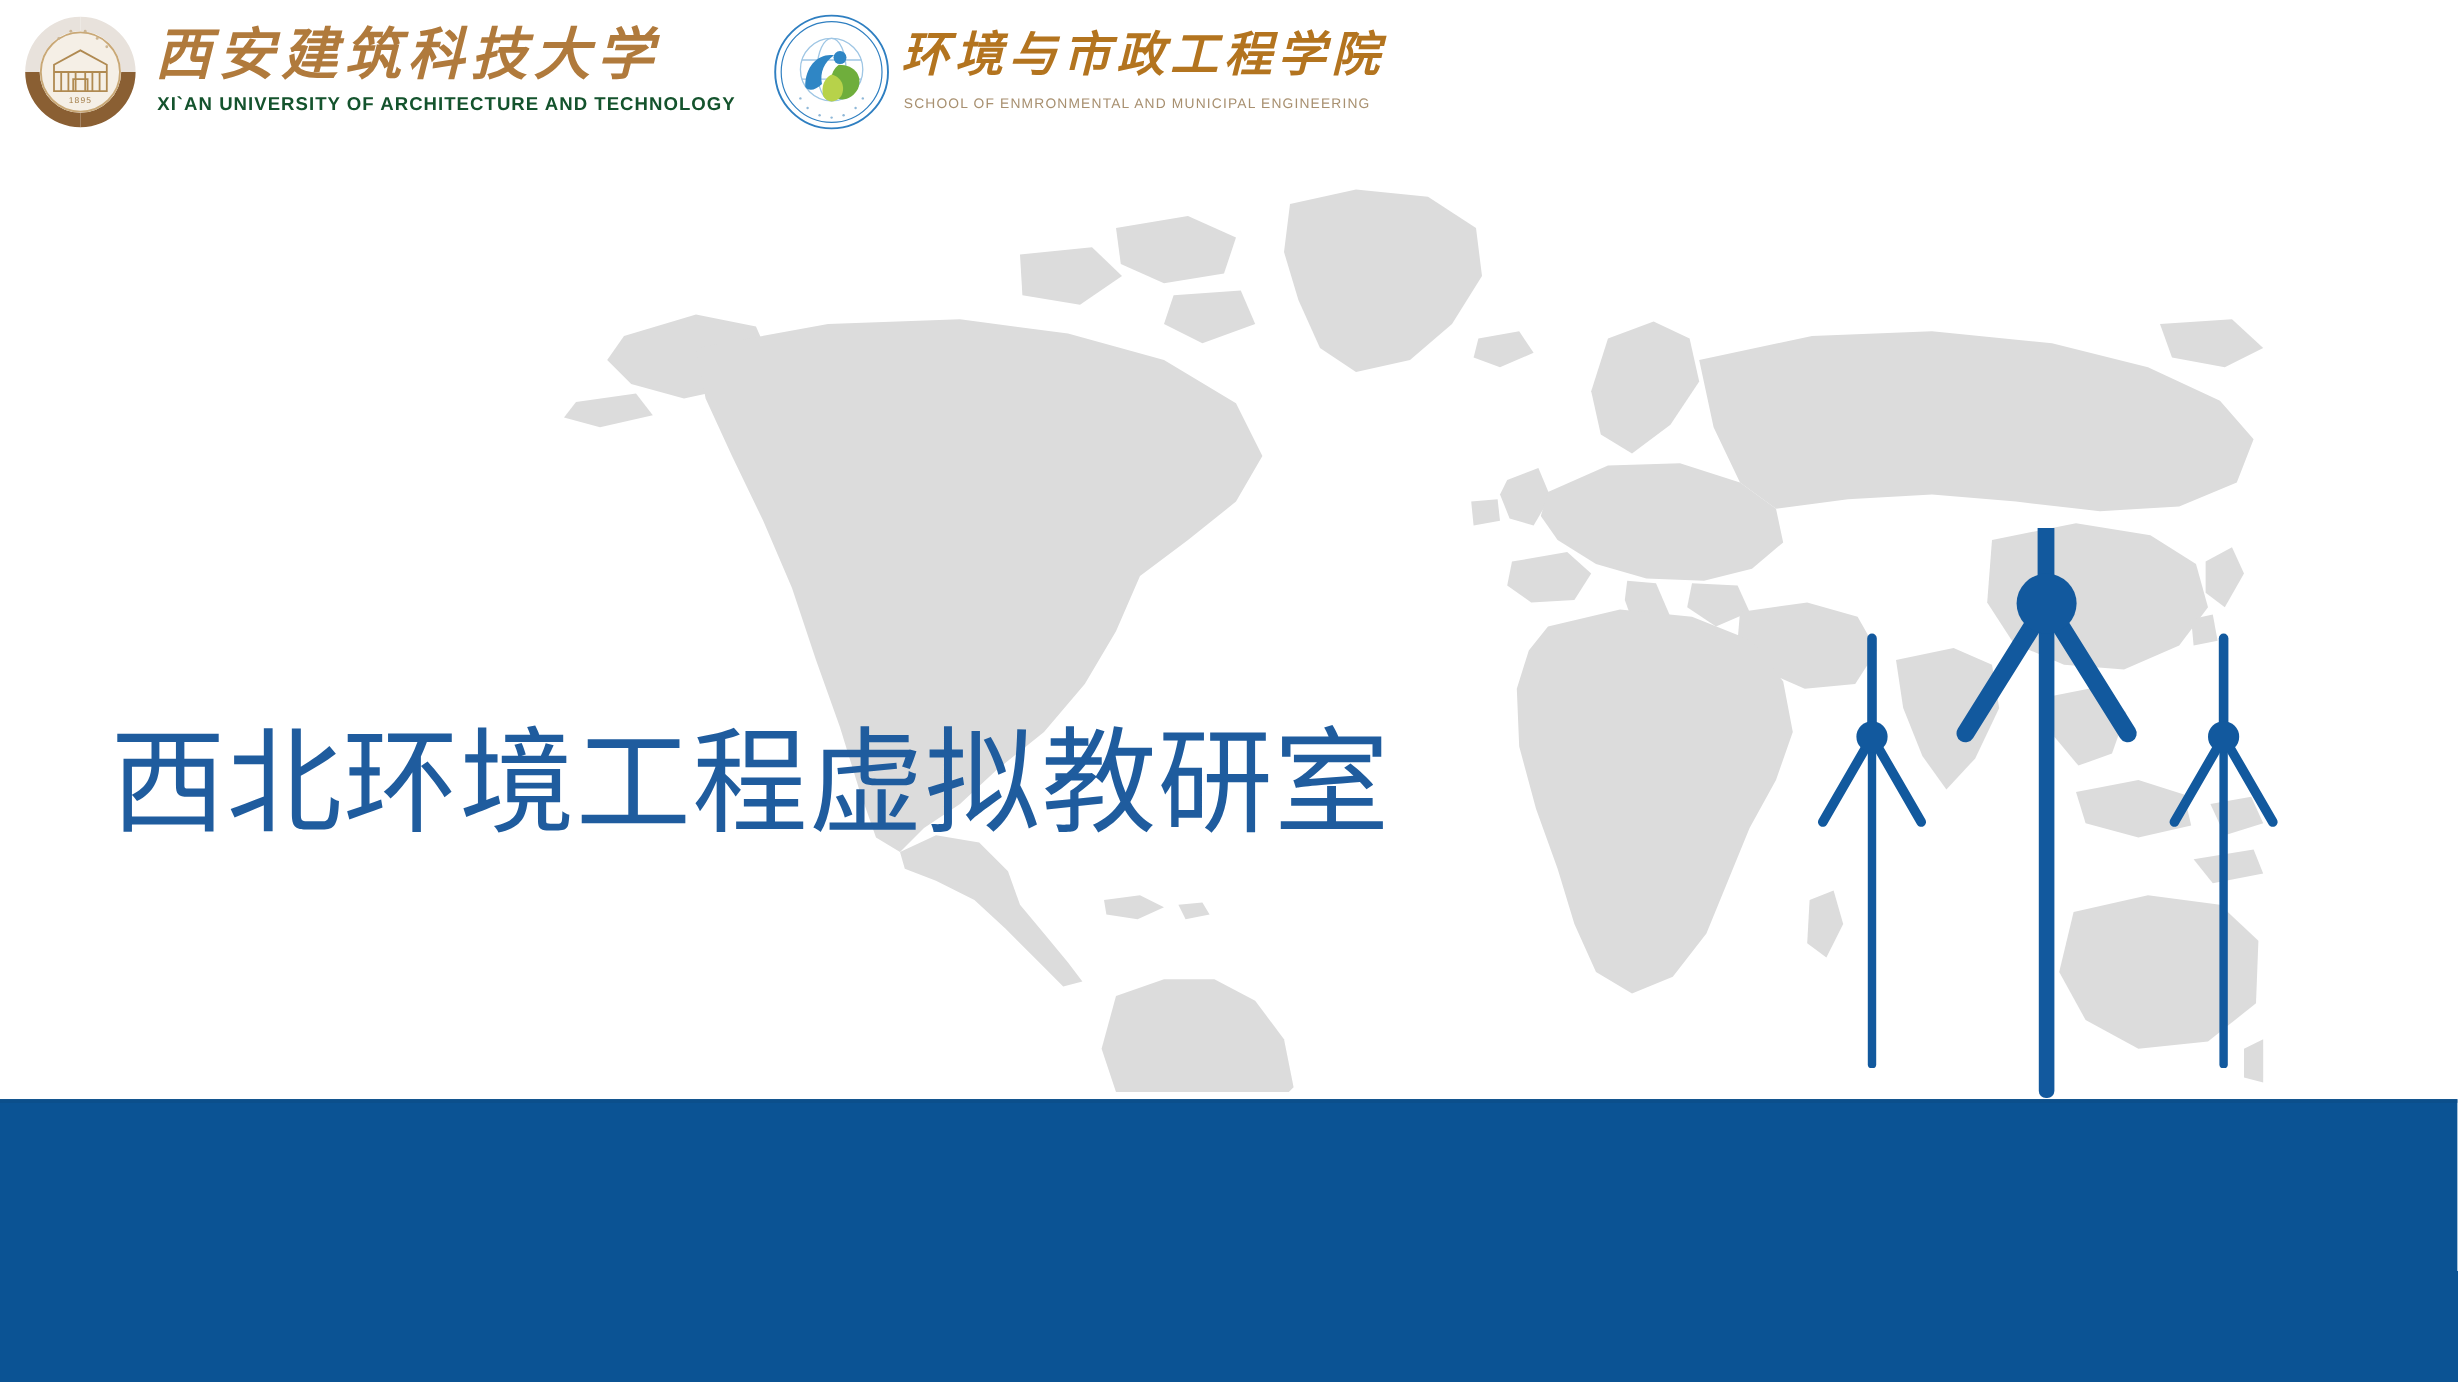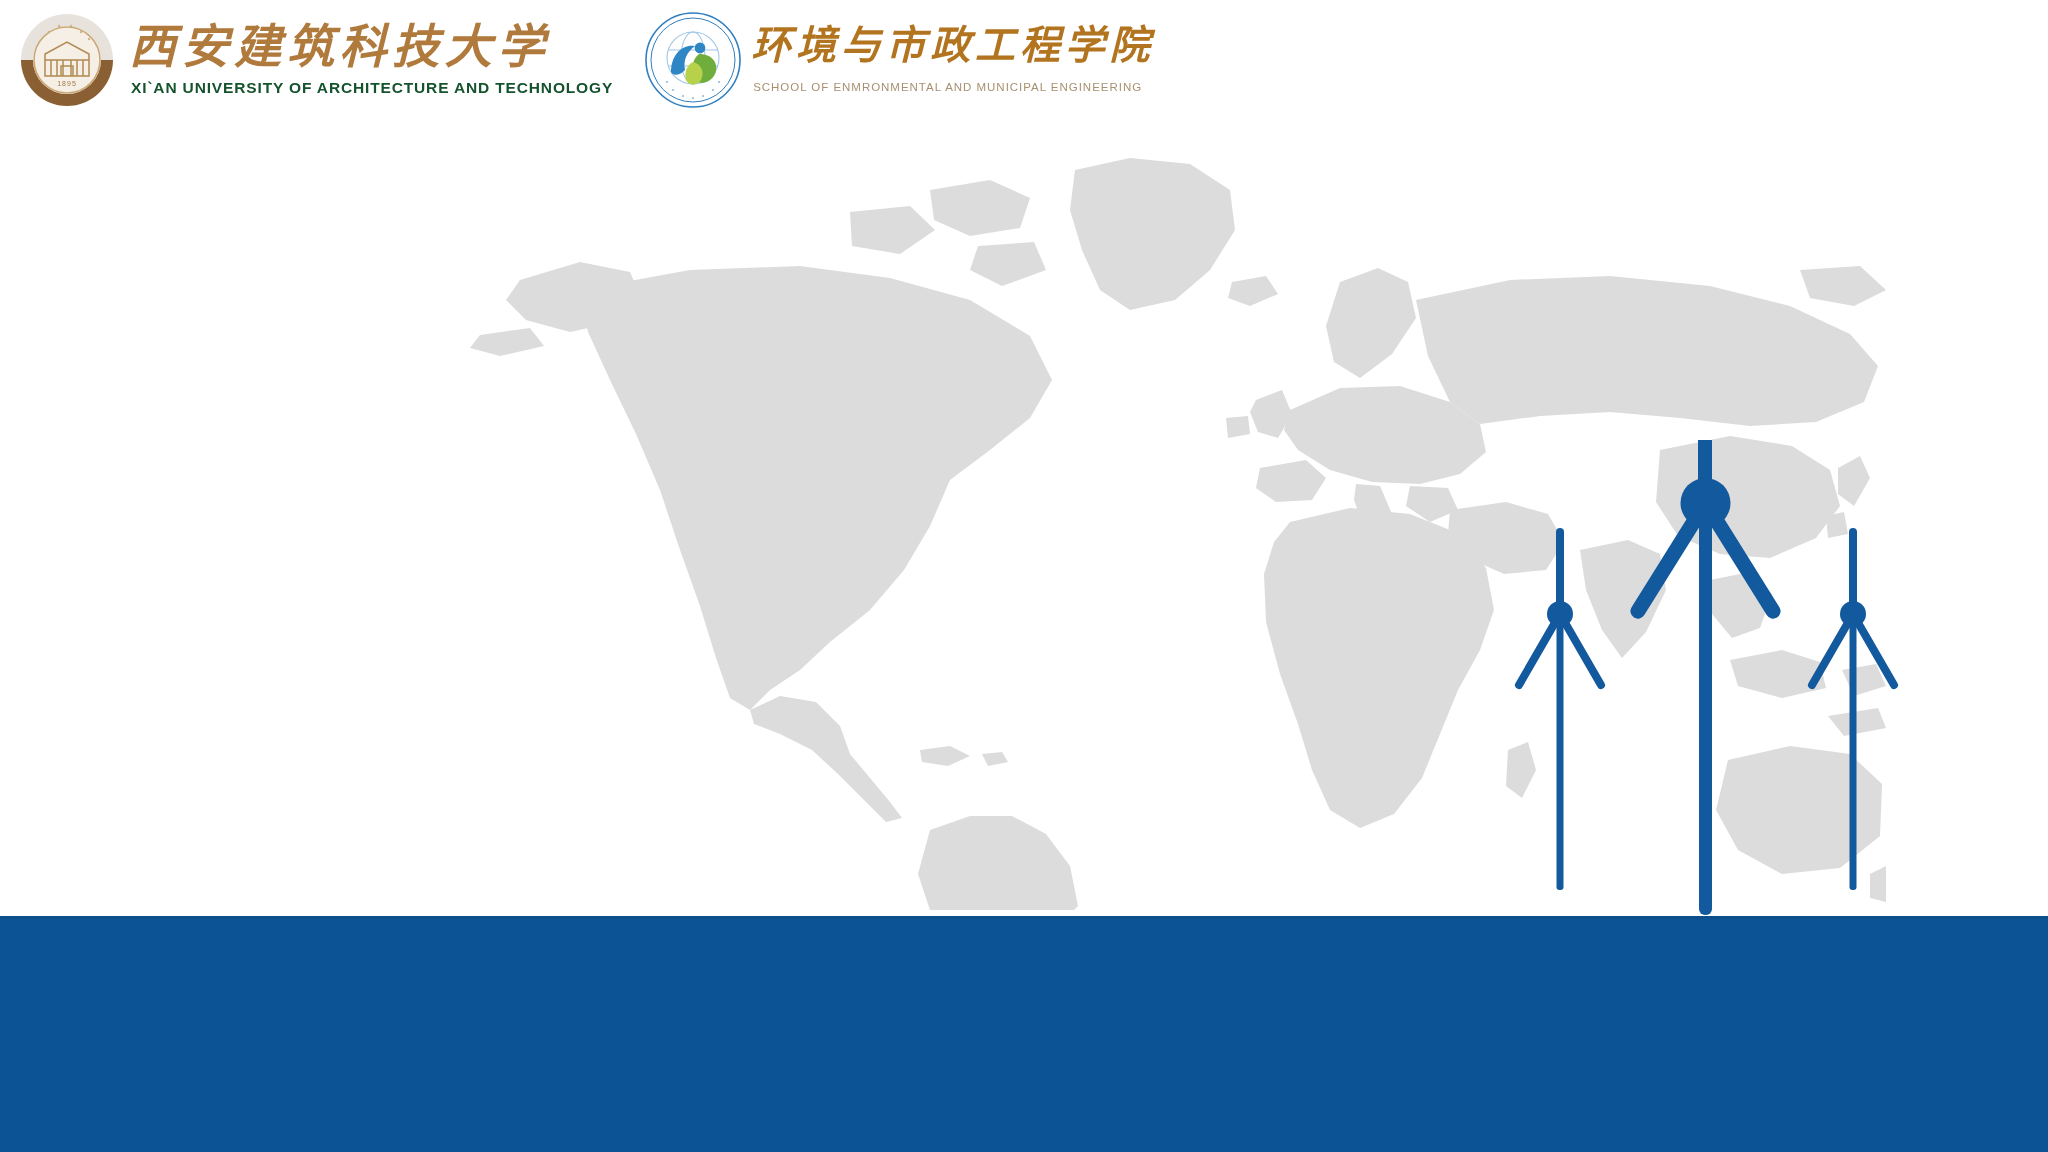--- a/index.html
+++ b/index.html
@@ -267,20 +267,21 @@
       </div>
       <div class="logo-text">
         <div class="cn-script" id="school-cn">环境与市政工程学院</div>
         <div class="en-sub" id="school-en">SCHOOL OF ENMRONMENTAL AND MUNICIPAL ENGINEERING</div>
       </div>
     </div>
 
   </div>
 
   <div id="title-block">
+    <div class="title-line">西北环境工程虚拟教研室</div>
   </div>
 
   <div id="turbines">
     <svg viewBox="0 0 500 480" xmlns="http://www.w3.org/2000/svg" aria-hidden="true">
       <g fill="#12599e">
 
         <g>
           <rect x="76.5" y="170" width="7" height="280" rx="3"></rect>
           <rect x="76" y="88" width="8" height="96" rx="4"></rect>
           <g transform="rotate(-150 80 174)">

